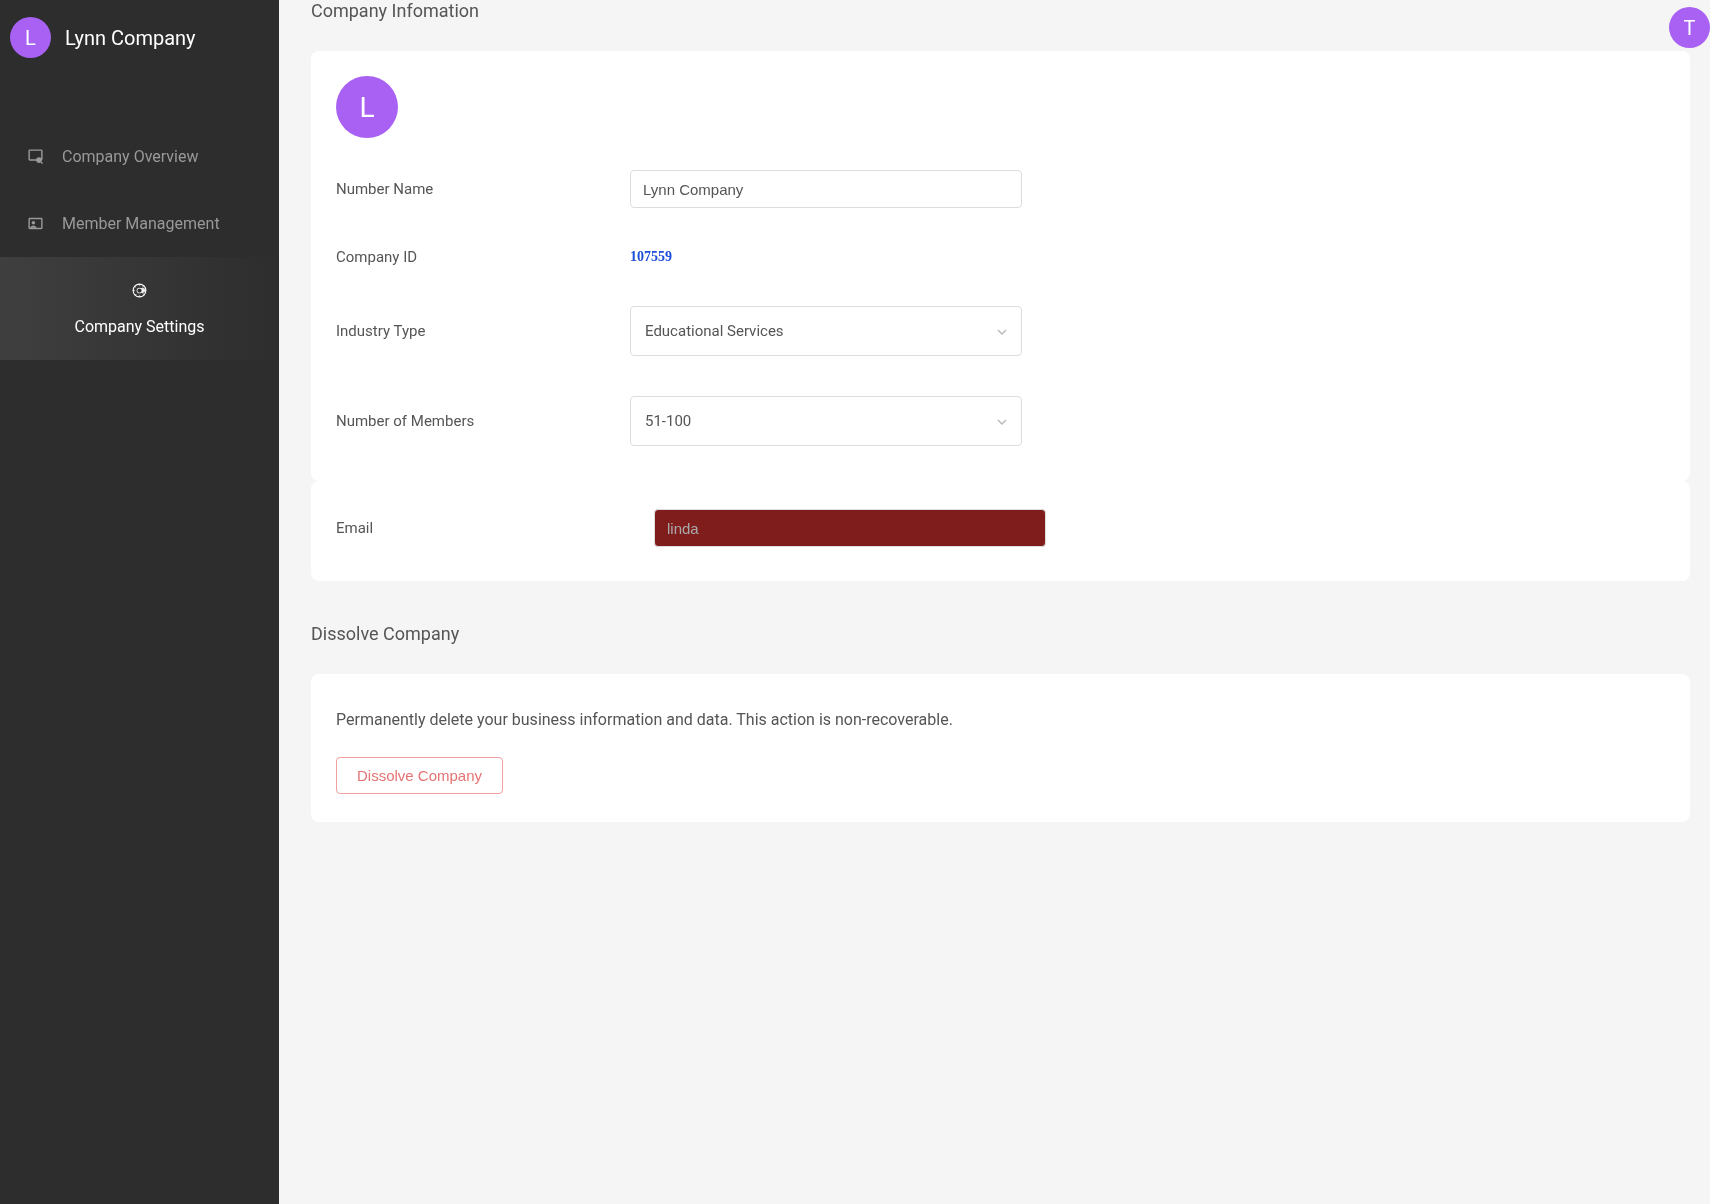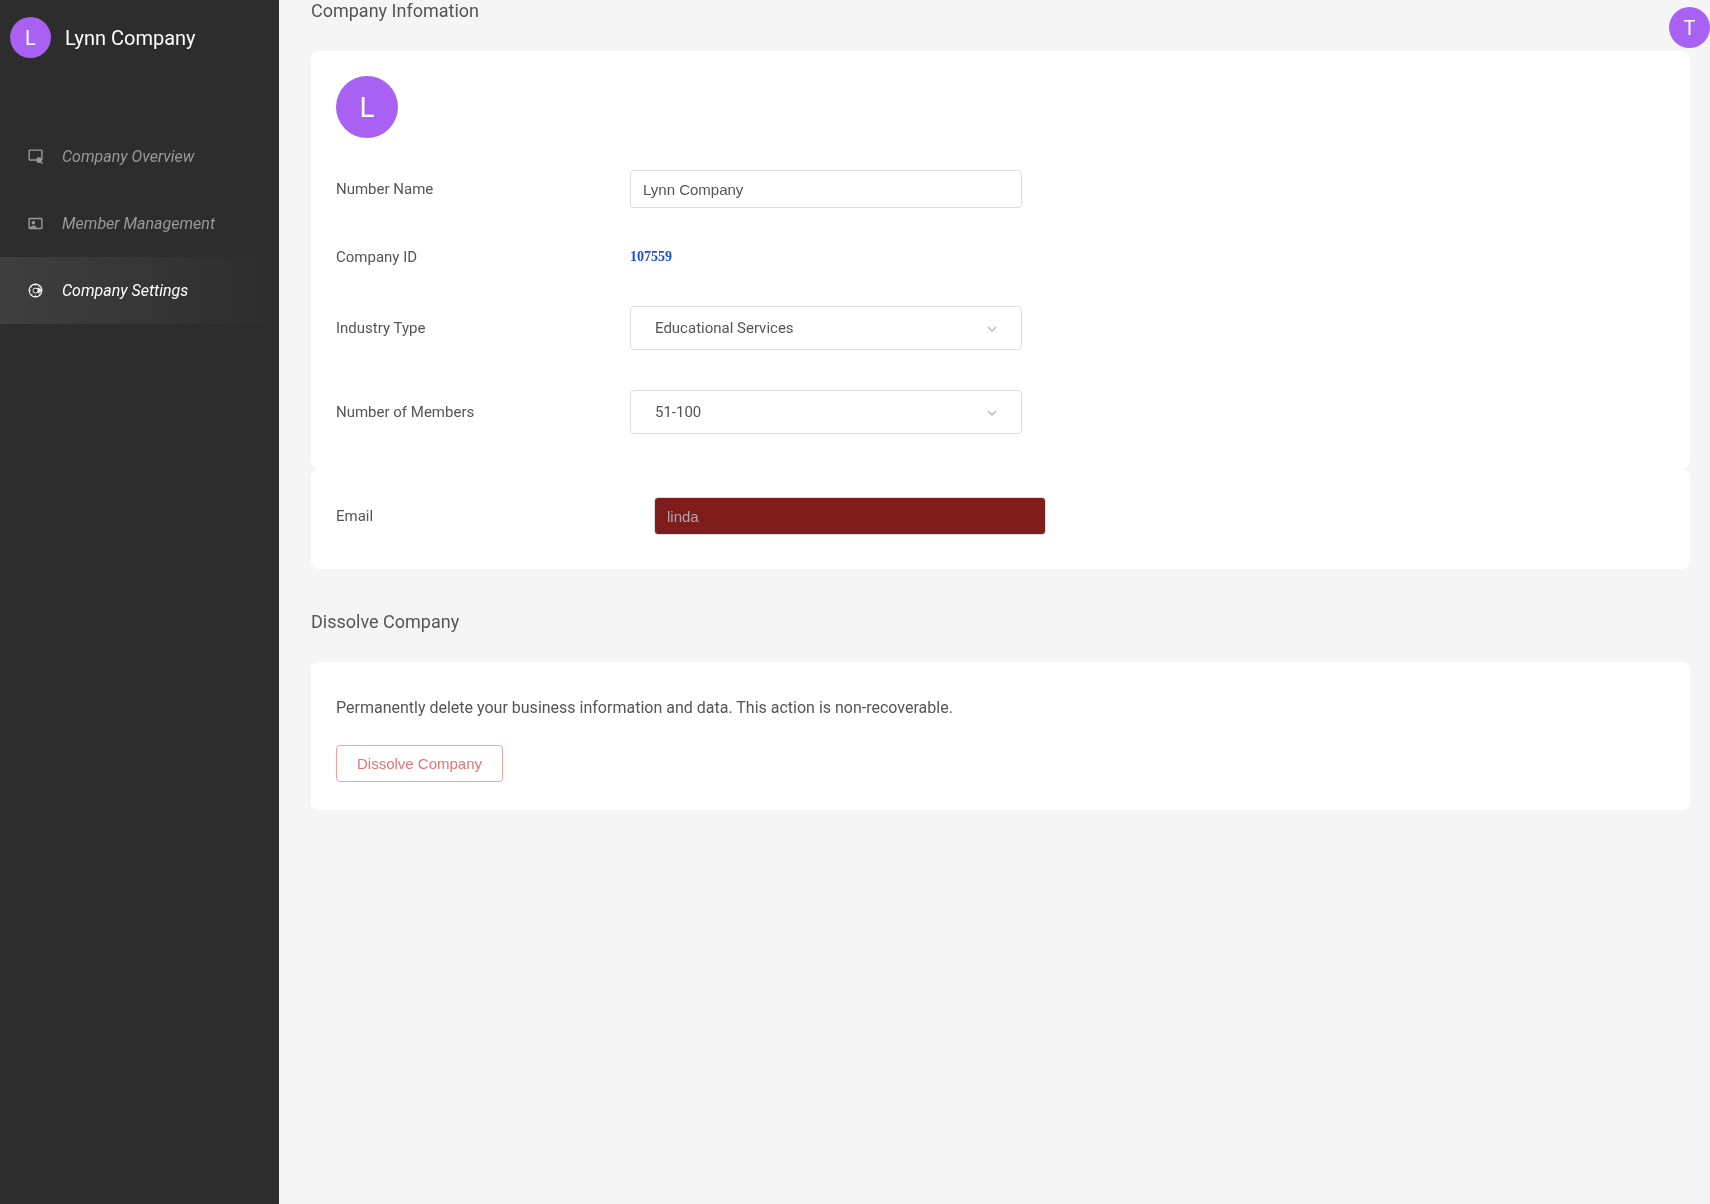--- a/index.html
+++ b/index.html
@@ -38,34 +38,34 @@
       font-size: 20px;
       font-weight: 400;
     }
     .sidebar-title {
       font-size: 20px;
       font-weight: 400;
       color: #fff;
     }
     .sidebar-nav {
       margin-top: 45px;
-      font-style: italic;
     }
     .sidebar-item {
       display: flex;
       align-items: center;
       padding: 24px 26px;
       gap: 18px;
       color: #999;
       cursor: pointer;
       font-size: 16px;
     }
     .sidebar-item.active {
       background: linear-gradient(90deg, #3f3f3f 0%, #2d2d2d 100%);
       color: #fff;
+      flex-direction: column;
     }
     .sidebar-item-icon {
       width: 18px;
       height: 18px;
       display: flex;
       align-items: center;
       justify-content: center;
     }
     .main {
       flex: 1;
@@ -142,24 +142,24 @@
     }
     .form-input::placeholder {
       color: #aaa;
     }
     .form-input.disabled {
       color: #aaa;
       background: #7f1d1d;
     }
     .form-select {
       width: 392px;
-      height: 44px;
+      height: 50px;
       border: 1px solid #ddd;
       border-radius: 4px;
-      padding: 0 24px;
+      padding: 0 14px;
       font-size: 15px;
       color: #555;
       background: #fff;
       display: flex;
       align-items: center;
       justify-content: space-between;
       cursor: pointer;
     }
     .chevron-down {
       color: #bbb;

